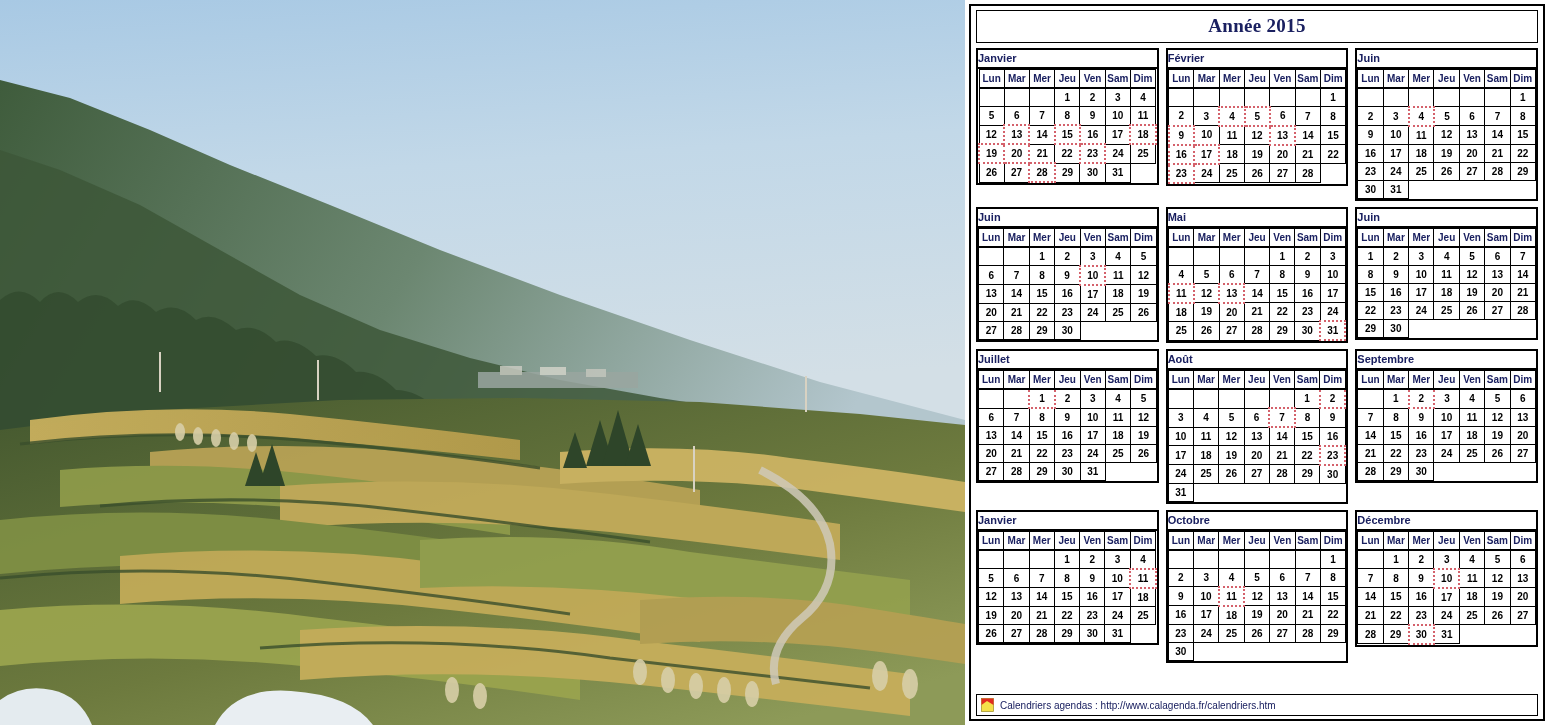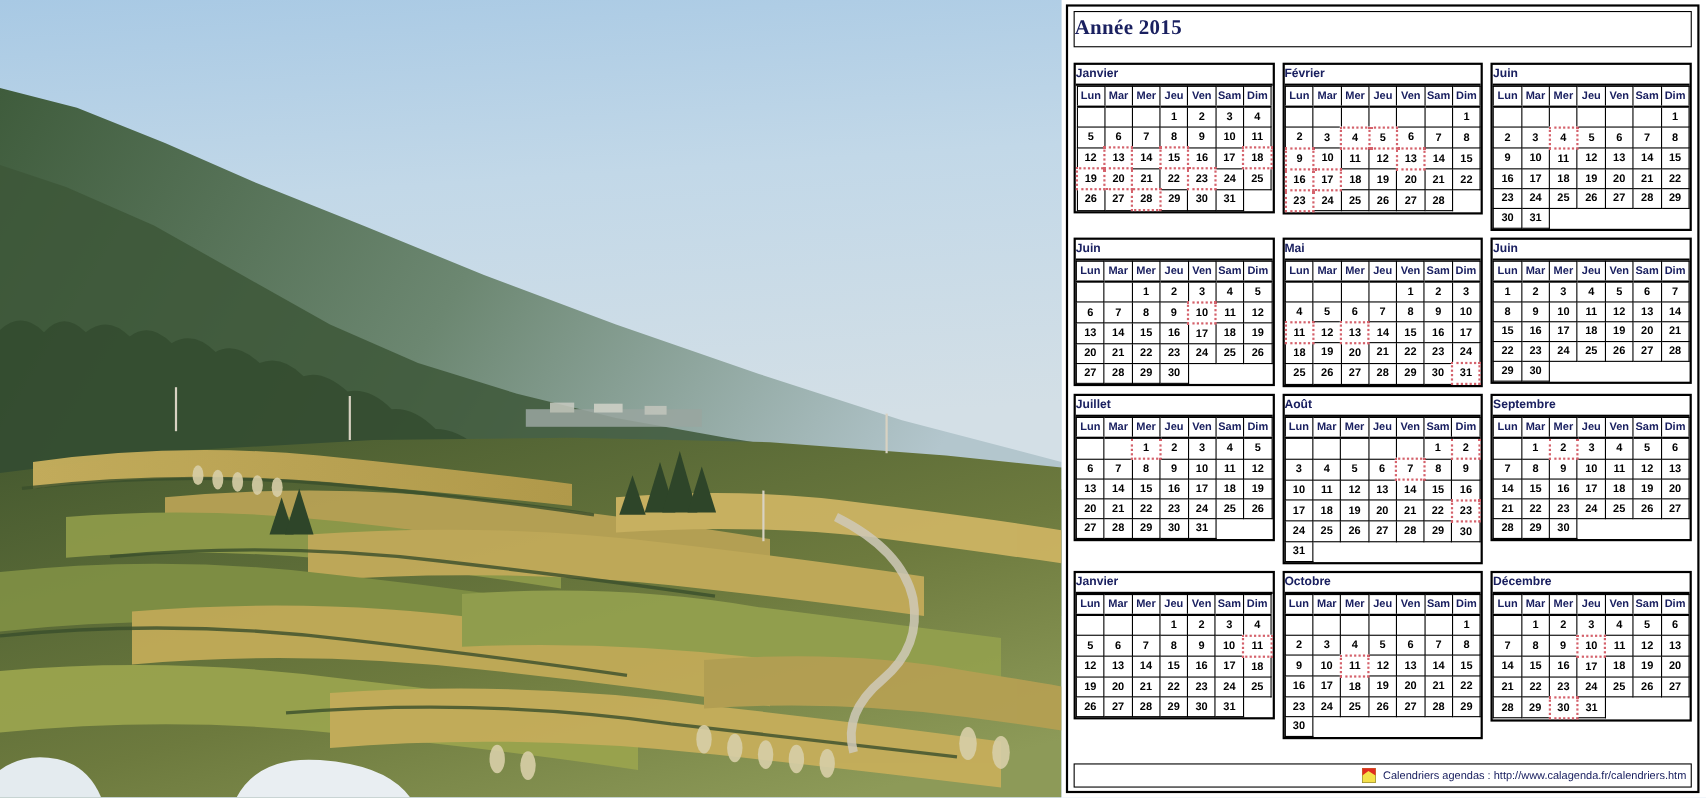--- a/index.html
+++ b/index.html
@@ -30,22 +30,23 @@
   }
   .cal-outer {
     border: 2px solid #000;
     flex: 1 1 auto;
     display: flex; flex-direction: column;
     padding: 4px 5px 3px 5px;
     background: #fff;
   }
   .year-banner {
     border: 1px solid #000;
+    text-align: center;
     padding: 4px 0 5px 0;
-    margin-bottom: 14px;
+    margin-bottom: 5px;
   }
   .year-banner .year-text {
     font-family: "Liberation Serif", serif;
     font-weight: bold;
     font-size: 19px;
     color: #1a2060;
     letter-spacing: .3px;
   }
 
   .rows-wrap { flex: 1 1 auto; display: flex; flex-direction: column; }
@@ -100,21 +101,20 @@
 
   
   .cal-footer {
     border: 1px solid #000;
     margin-top: auto;
     display: flex;
     align-items: center;
     gap: 6px;
     padding: 9px 4px;
     height: 22px;
-    justify-content: flex-end;
   }
   .footer-logo { width: 13px; height: 14px; flex: 0 0 auto; }
   .footer-text {
     font-size: 10px;
     color: #1a2060;
     font-family: "Liberation Sans", sans-serif;
     white-space: nowrap;
   }
 </style>
 </head>

